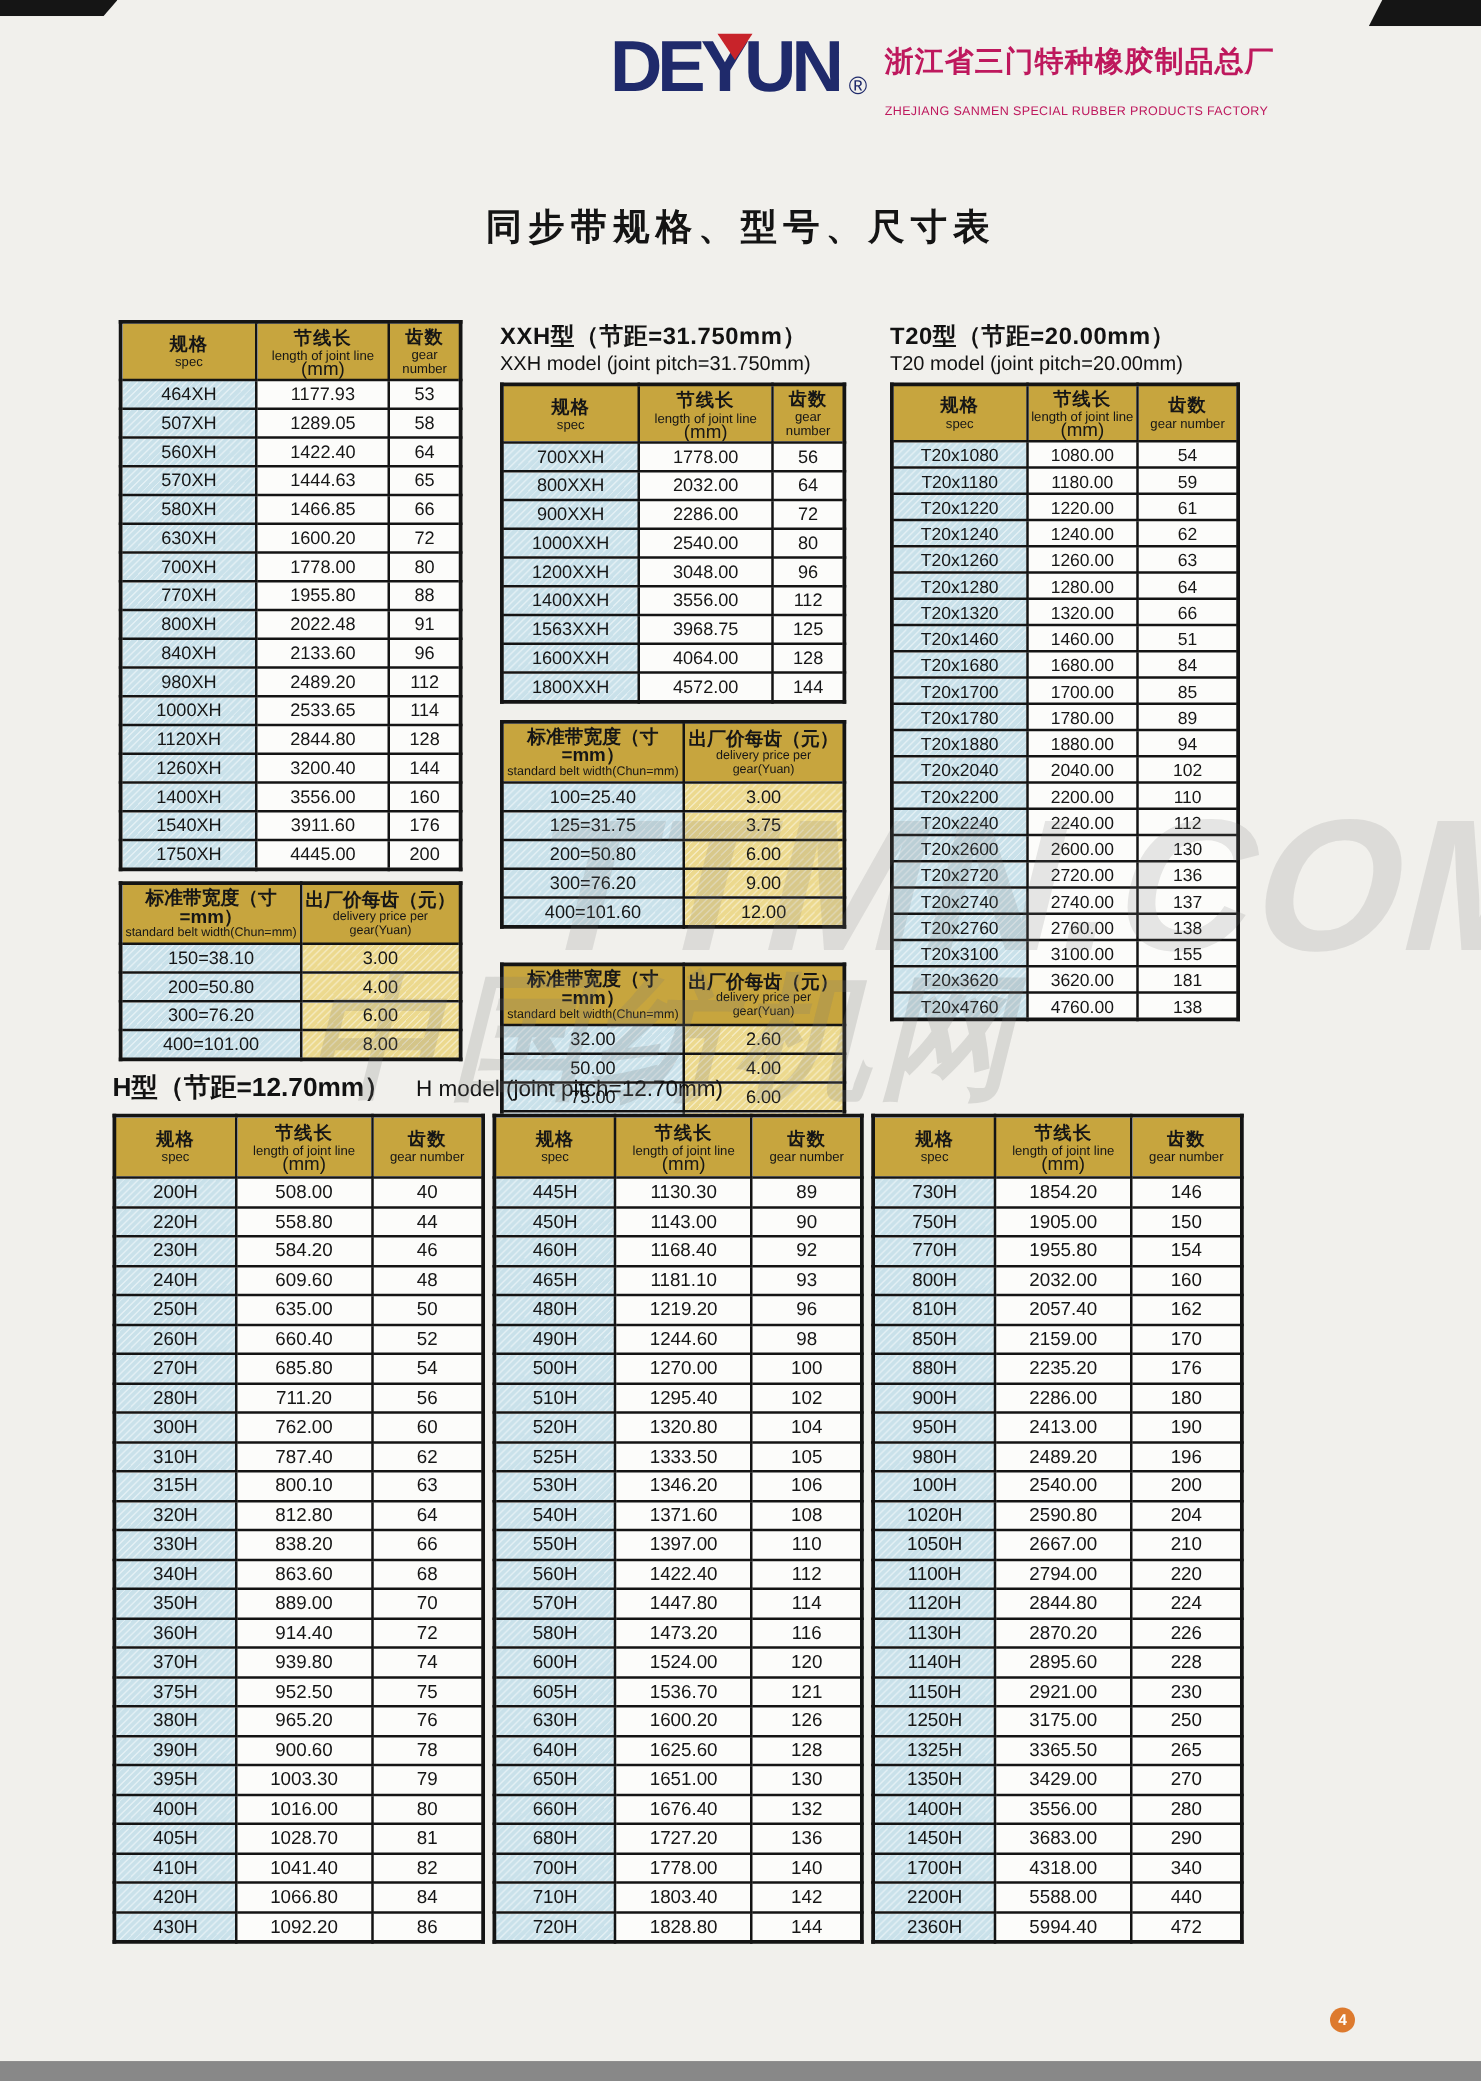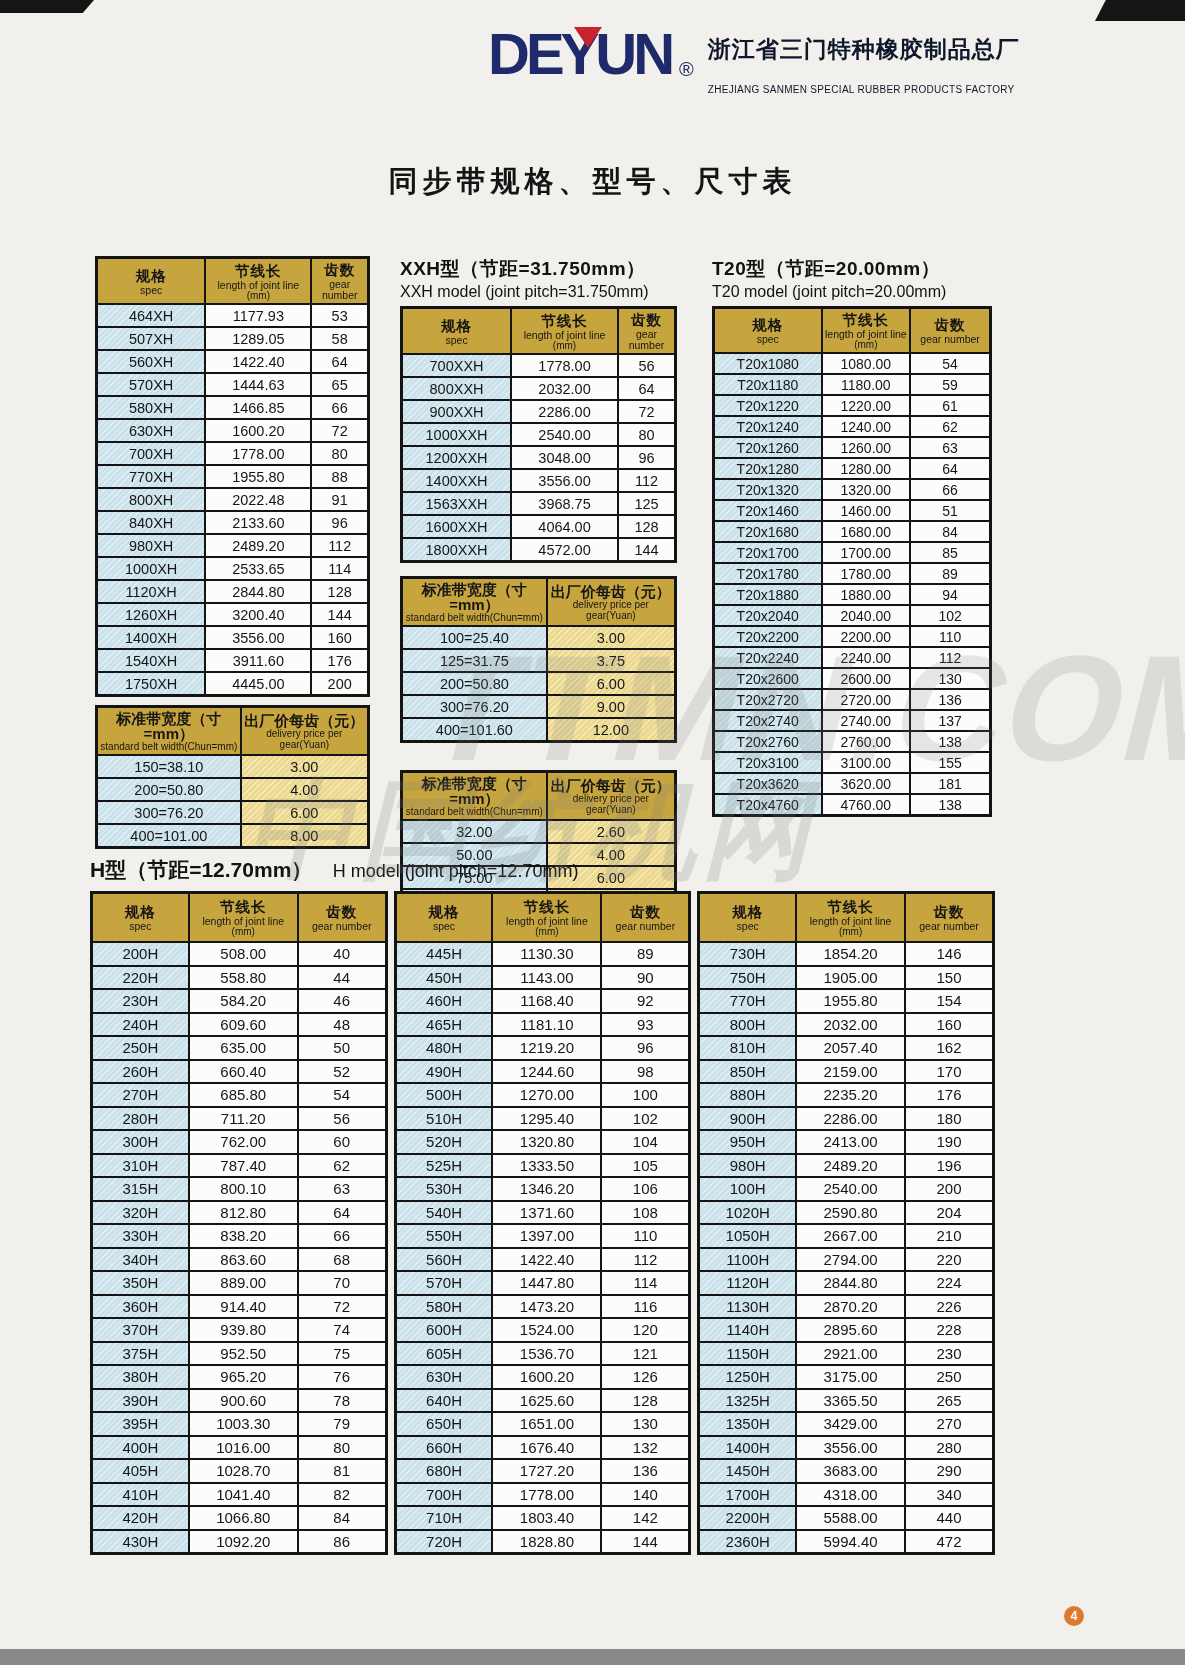--- a/index.html
+++ b/index.html
@@ -10,21 +10,21 @@
   .corner-tl{left:0;top:0;width:94px;height:13px;clip-path:polygon(0 0,100% 0,88% 100%,0 100%);}
   .corner-tr{right:0;top:0;width:90px;height:21px;clip-path:polygon(12% 0,100% 0,100% 100%,0 100%);}
   
   .letterhead{position:absolute;left:488px;top:22px;display:flex;align-items:flex-start;}
   .logo-wrap{position:relative;}
   .logo-text{font-size:58px;font-weight:900;color:#1f2a6b;letter-spacing:-4px;line-height:64px;}
   .logo-tri{position:absolute;left:86px;top:5px;width:0;height:0;
             border-left:14px solid transparent;border-right:14px solid transparent;
             border-top:21px solid #c8232a;}
   .logo-reg{font-size:20px;color:#1f2a6b;margin:36px 4px 0 8px;}
-  .company{margin-left:10px;margin-top:12px;color:#0f172a;}
+  .company{margin-left:10px;margin-top:12px;color:#be185d;}
   .company-cn{font-size:23px;font-weight:700;letter-spacing:1px;white-space:nowrap;}
   .company-en{font-size:10px;letter-spacing:0.3px;margin-top:19px;white-space:nowrap;}
   
   .doc-title{position:absolute;top:162px;left:0;width:100%;text-align:center;color:#141414;}
   .title-cn{font-size:29px;font-weight:700;letter-spacing:5px;}
   .title-en{font-size:22px;font-weight:700;margin-top:10px;letter-spacing:0.3px;}
   
   .col{position:absolute;top:256px;}
   .col-left{left:95px;width:275px;}
   .col-mid{left:400px;width:277px;}
@@ -32,21 +32,21 @@
   .sec-title{margin-bottom:5px;color:#121212;}
   .st-cn{font-size:19px;font-weight:700;letter-spacing:0.5px;}
   .st-en{font-size:16px;margin-top:1px;}
   
   .tbl{border-collapse:collapse;width:100%;table-layout:fixed;border:3px solid #141414;background:#fcfcfa;padding-left:29px;}
   .tbl th,.tbl td{border:2px solid #141414;text-align:center;vertical-align:middle;color:#161616;
                   overflow:hidden;}
   .tbl th{background:#c7a53e;padding:3px 0 2px;}
   .h-cn{display:block;font-size:14.5px;font-weight:700;line-height:17px;letter-spacing:1px;}
   .h-en{display:block;font-size:10.5px;line-height:11px;font-weight:400;}
-  .h-unit{display:block;font-size:10px;line-height:10px;font-weight:400;}
+  .h-unit{display:block;font-size:15px;line-height:10px;font-weight:400;}
   .tbl td{font-size:14.5px;}
   td.c-spec{background-color:#c9e1ea;
     background-image:repeating-linear-gradient(135deg,rgba(255,255,255,.5) 0 1px,rgba(255,255,255,0) 1px 4px);}
   td.c-width{background-color:#c9e1ea;
     background-image:repeating-linear-gradient(135deg,rgba(255,255,255,.5) 0 1px,rgba(255,255,255,0) 1px 4px);}
   td.c-price{background-color:#ecd98e;
     background-image:repeating-linear-gradient(135deg,rgba(255,255,255,.45) 0 1px,rgba(255,255,255,0) 1px 4px);}
   .t-xh td,.t-xxh td{height:19px;}
   .t-t20 td{height:17px;font-size:14px;}
   .pt{margin-top:8px;}

